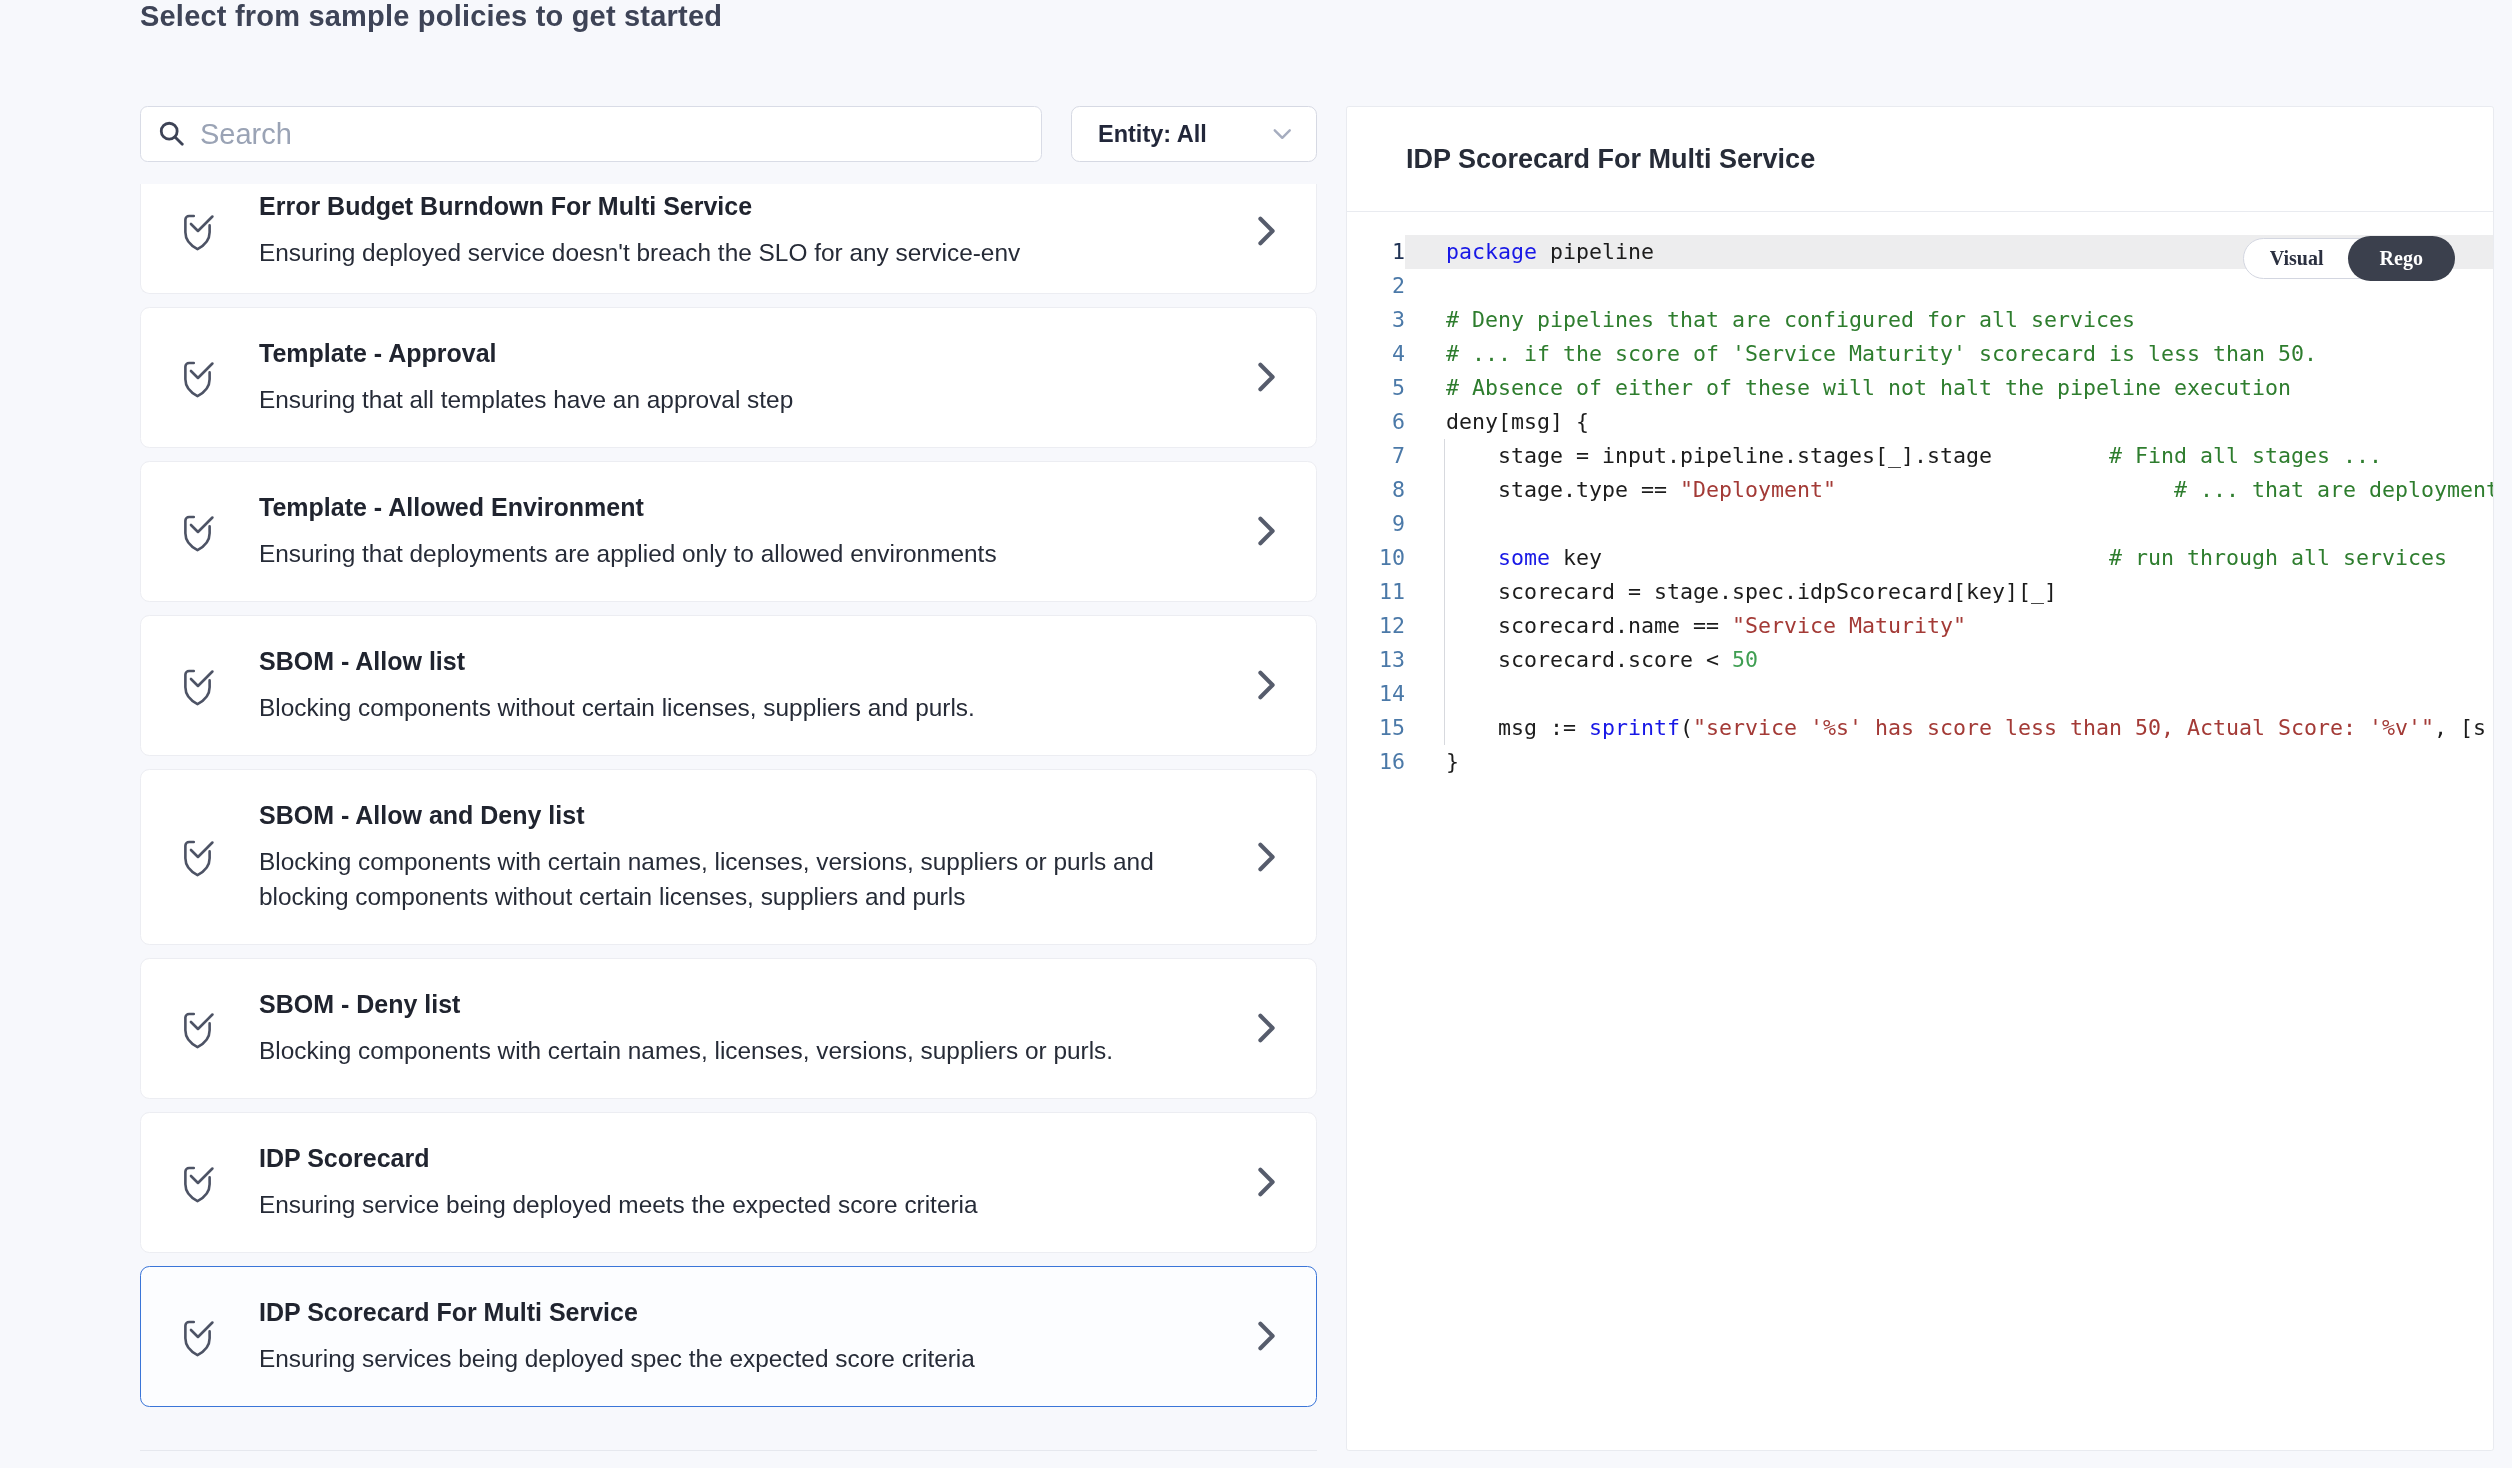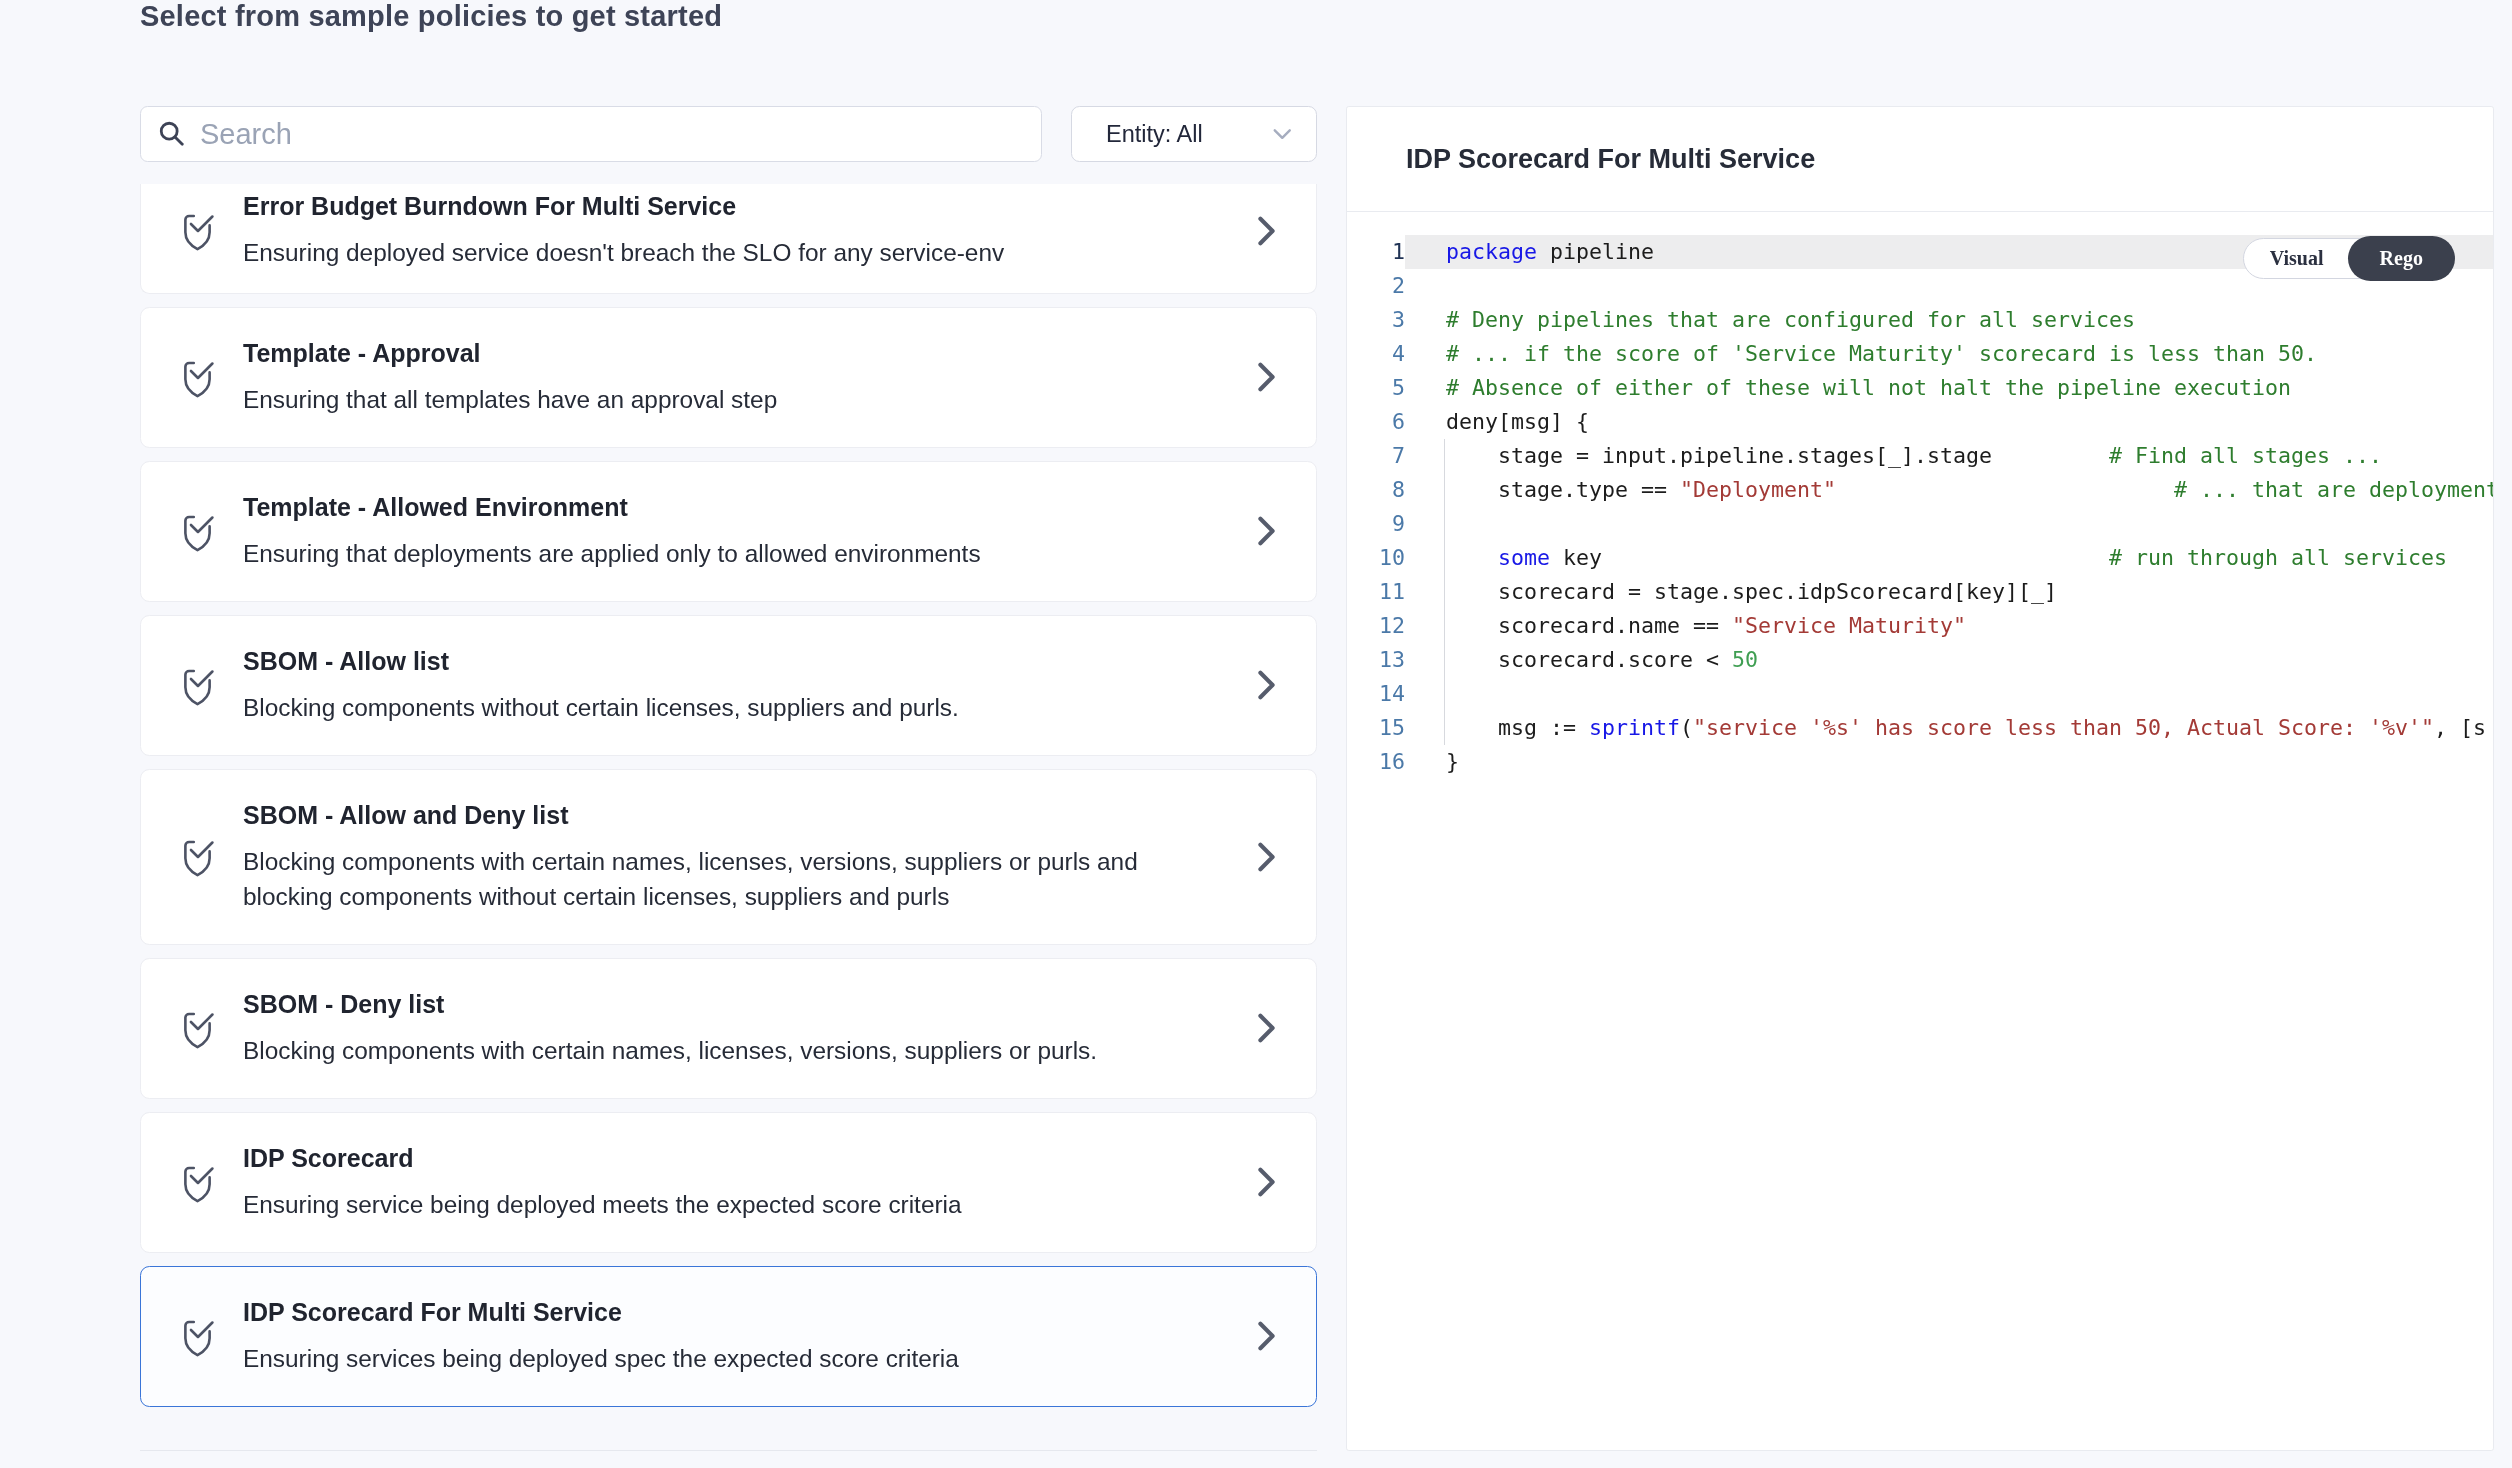--- a/index.html
+++ b/index.html
@@ -19,27 +19,27 @@
 
   .search-box { flex:1; background:#fff; border:0.9px solid #d9dce6; border-radius:7.5px;
     display:flex; align-items:center; padding:0 17px; gap:14px; }
   .search-input { border:none; outline:none; flex:1; font-size:29px; color:#2a2f3c;
     background:transparent; font-family:"Liberation Sans",sans-serif; }
   .search-input::placeholder { color:#9aa3b5; }
 
   .entity-select { width:246px; background:#fff; border:0.9px solid #d6d9e3; border-radius:8.4px;
     display:flex; align-items:center; justify-content:space-between; padding:0 22.5px 0 26px;
     cursor:pointer; }
-  .entity-label { font-size:23.5px; font-weight:400; color:#22273a;margin-left:8px; }
+  .entity-label { font-size:23.5px; font-weight:700; color:#22273a; }
 
   .policy-list { display:flex; flex-direction:column; gap:13px; height:1267px;
     overflow:hidden; border-bottom:0.9px solid #e6e8ee; }
 
   .policy-card { background:#fff; border:0.9px solid #ecedf2; border-radius:9.4px;
-    display:flex; align-items:center; padding:30px 38px 30px 36px; gap:25px;
+    display:flex; align-items:center; padding:30px 38px 30px 36px; gap:41px;
     cursor:pointer; flex-shrink:0; }
   .policy-card.clipped { padding-top:7.5px; padding-bottom:22.5px;
     border-top:none; border-top-left-radius:0; border-top-right-radius:0; }
   .policy-card.selected { border:1.9px solid var(--accent,#3a75d8); background:#fcfdff; }
 
   .card-text { flex:1; display:flex; flex-direction:column; gap:13px; }
   .policy-title { font-size:25px; font-weight:700; color:#20242f; line-height:31px; }
   .policy-desc  { font-size:24.4px; color:#262b37; line-height:35px; }
   .shield-wrap { flex:0 0 41px; display:flex; align-items:center; }
   .chev-wrap { flex:0 0 20.7px; display:flex; align-items:center; }

